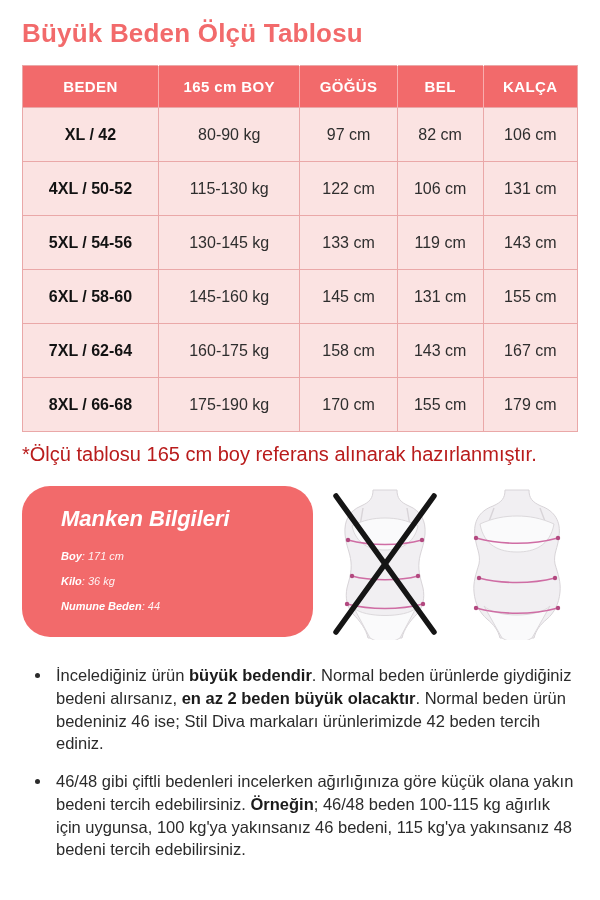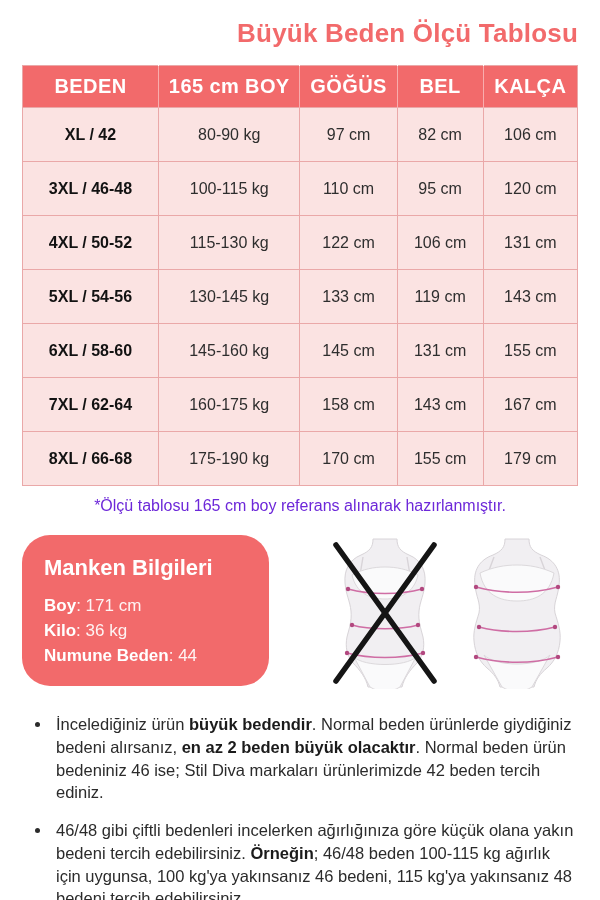--- a/index.html
+++ b/index.html
@@ -10,55 +10,55 @@
   }
   *{box-sizing:border-box;}
   html,body{margin:0;padding:0;}
   body{
     width:600px;height:900px;background:#ffffff;
     font-family:"Liberation Sans","DejaVu Sans",sans-serif;
     color:var(--ink);overflow:hidden;
   }
   .page{padding:14px 22px 0;}
   .title{
-    text-align:right;color:var(--accent);
+    text-align:left;color:var(--accent);
     font-size:26px;font-weight:800;letter-spacing:.2px;
     margin:4px 0 16px;
   }
   table.size-table{
     width:100%;border-collapse:collapse;table-layout:fixed;
     border:1px solid var(--line);
   }
   .size-table th{
     background:var(--accent);color:#fff;
-    font-size:20px;font-weight:700;letter-spacing:.4px;
+    font-size:15px;font-weight:700;letter-spacing:.4px;
     height:42px;border-left:1px solid rgba(255,255,255,.45);
   }
   .size-table th:first-child{border-left:none;}
   .size-table td{
     background:var(--cell-bg);text-align:center;
     font-size:16px;height:54px;color:#2e2e2e;
     border:1px solid var(--line);
   }
   .size-table td.first{font-weight:700;color:#121212;}
   .col-beden{width:24.5%}.col-boy{width:25.5%}.col-gogus{width:17.5%}
   .col-bel{width:15.5%}.col-kalca{width:17%}
   .footnote{
-    text-align:center;font-size:16px;color:#6d28d9;
+    font-size:20px;color:#b91c1c;
     margin:11px 0 0;
   }
   .mid-row{
     display:flex;align-items:flex-start;margin-top:20px;
   }
   .model-box{
     background:var(--accent);color:#fff;border-radius:28px;
-    width:247px;padding:20px 22px 18px;flex:none;
+    width:291px;padding:20px 39px 18px;flex:none;font-style:italic;
   }
   .model-title{font-size:22px;font-weight:800;margin-bottom:12px;}
-  .model-line{font-size:17px;line-height:25px;}
+  .model-line{font-size:11px;line-height:25px;}
   .model-line .lbl{font-weight:800;}
   .model-line .val{color:rgba(255,255,255,.92);}
   .figures{
     flex:1;display:flex;justify-content:flex-end;
     gap:14px;padding:2px 2px 0 0;
   }
   .fig svg{display:block;}
   .fig-body{fill:#f1eff2;stroke:#d8d4d8;stroke-width:1;}
   .fig-garment{fill:#fafafb;stroke:#dcd9dc;stroke-width:1;}
   .fig-strap{stroke:#d8d4d8;stroke-width:1.4;fill:none;}
@@ -96,27 +96,20 @@
         <th>KALÇA</th>
       </tr>
     </thead>
     <tbody>
         <tr>
           <td class="first">XL / 42</td>
           <td>80-90 kg</td>
           <td>97 cm</td>
           <td>82 cm</td>
           <td>106 cm</td>
-        </tr>
-        <tr>
-          <td class="first">3XL / 46-48</td>
-          <td>100-115 kg</td>
-          <td>110 cm</td>
-          <td>95 cm</td>
-          <td>120 cm</td>
         </tr>
         <tr>
           <td class="first">4XL / 50-52</td>
           <td>115-130 kg</td>
           <td>122 cm</td>
           <td>106 cm</td>
           <td>131 cm</td>
         </tr>
         <tr>
           <td class="first">5XL / 54-56</td>

